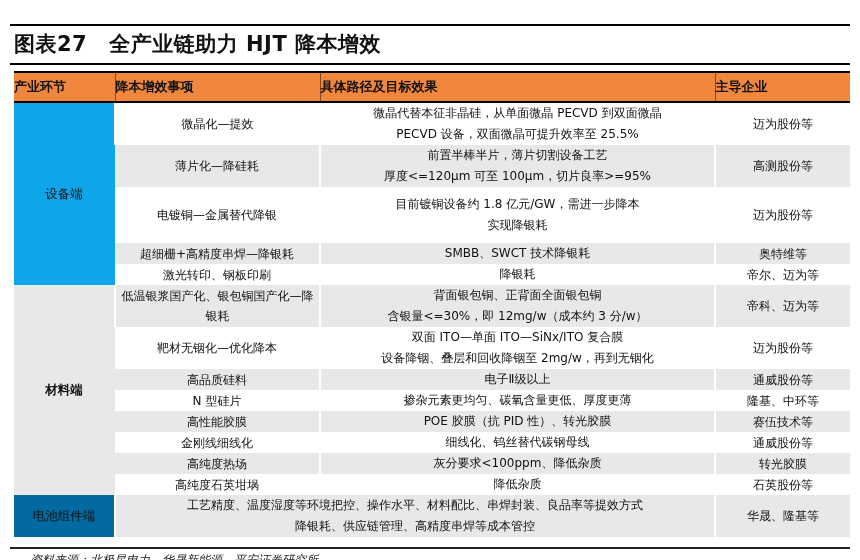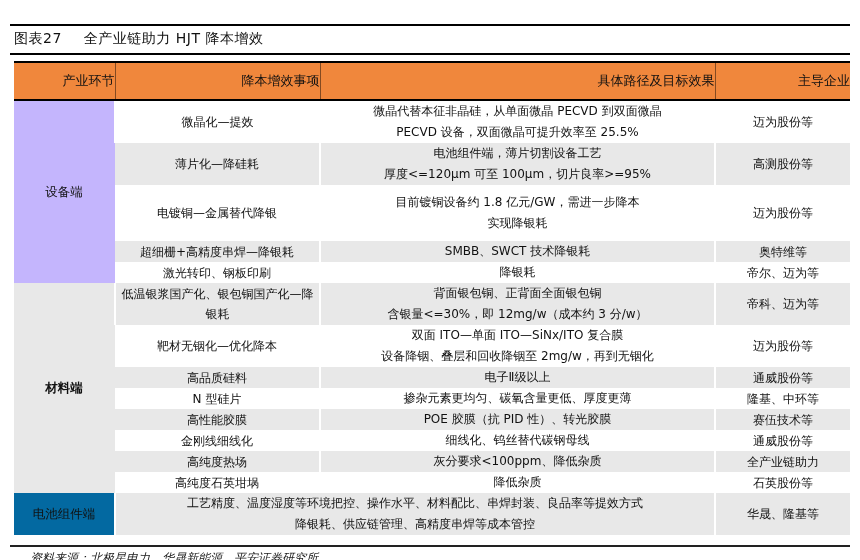--- a/index.html
+++ b/index.html
@@ -10,61 +10,61 @@
   *{box-sizing:border-box;margin:0;padding:0;}
   html,body{width:860px;height:560px;background:#fff;overflow:hidden;}
   body{font-family:"DejaVu Sans","Liberation Sans",sans-serif;color:var(--ink);}
 
   
   .figure-title{
     margin:24px 10px 0 10px;
     border-top:2px solid #000;
     border-bottom:2px solid #000;
     padding:4px 4px 5px 4px;
-    font-size:14px;
-    font-weight:normal;
+    font-size:21px;
+    font-weight:bold;
     letter-spacing:.5px;
   }
   .figure-title .label{margin-right:22px;}
 
   
   table.report{
     border-collapse:collapse;
     table-layout:fixed;
     margin:6px 10px 0 14px;
     width:836px;
     font-size:12px;
     line-height:20px;
   }
   col.c1{width:101px;} col.c2{width:205px;} col.c3{width:395px;} col.c4{width:135px;}
 
   thead th{
     background:var(--orange);
     border-top:2px solid #000;
     border-bottom:2px solid #000;
-    font-weight:normal;
+    font-weight:bold;
     font-size:13px;
-    height:38px;
-    text-align:right;
+    height:30px;
+    text-align:left;
     vertical-align:middle;
   }
   thead th + th{border-left:1px solid rgba(0,0,0,.45);}
 
   tbody td{
     text-align:center;
     vertical-align:middle;
     padding:0 4px;
   }
   tbody td + td{border-left:2px solid #fff;}
   tr.h1{height:21px;}
   tr.h2{height:42px;}
   tr.h2b{height:56px;}
 
   tr.stripe td{background:var(--stripe);}
-  td.seg{background:#c4b5fd;font-size:12.5px;}
+  td.seg{background:#0ea5e9;font-size:12.5px;}
   td.seg.gray{background:var(--stripe);font-weight:bold;}
   tr.stripe td.seg{background:#0369a1;}
   tr.stripe td.seg.gray{background:var(--stripe);}
 
   td.path div{line-height:21px;}
 
   
   .source-bar{
     margin:10px 10px 7px 10px;
     border-top:2px solid #222;
@@ -103,21 +103,21 @@
       <td>微晶化—提效</td>
       <td class="path">
           <div>微晶代替本征非晶硅，从单面微晶 PECVD 到双面微晶</div>
           <div>PECVD 设备，双面微晶可提升效率至 25.5%</div>
         </td>
       <td>迈为股份等</td>
     </tr>
     <tr class="h2 stripe">
       <td>薄片化—降硅耗</td>
       <td class="path">
-          <div>电池组件端，薄片切割设备工艺</div>
+          <div>前置半棒半片，薄片切割设备工艺</div>
           <div>厚度&lt;=120μm 可至 100μm，切片良率&gt;=95%</div>
         </td>
       <td>高测股份等</td>
     </tr>
     <tr class="h2b">
       <td>电镀铜—金属替代降银</td>
       <td class="path">
           <div>目前镀铜设备约 1.8 亿元/GW，需进一步降本</div>
           <div>实现降银耗</div>
         </td>
@@ -181,21 +181,21 @@
       <td class="path">
           <div>细线化、钨丝替代碳钢母线</div>
         </td>
       <td>通威股份等</td>
     </tr>
     <tr class="h1 stripe">
       <td>高纯度热场</td>
       <td class="path">
           <div>灰分要求&lt;100ppm、降低杂质</div>
         </td>
-      <td>全产业链助力</td>
+      <td>转光胶膜</td>
     </tr>
     <tr class="h1">
       <td>高纯度石英坩埚</td>
       <td class="path">
           <div>降低杂质</div>
         </td>
       <td>石英股份等</td>
     </tr>
 
     <tr class="h2 stripe">

